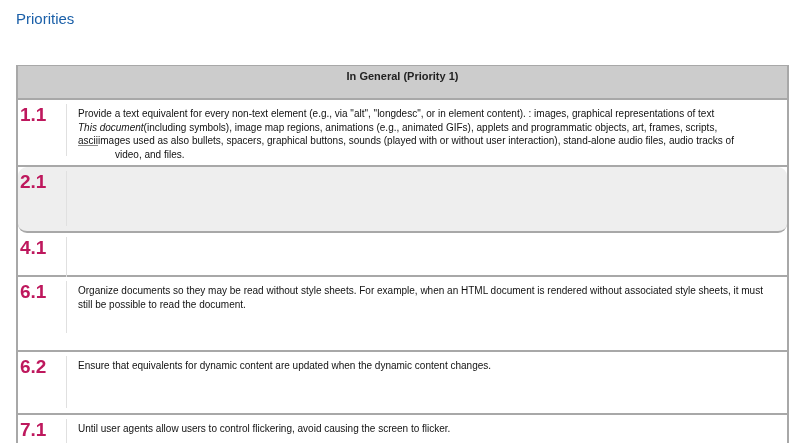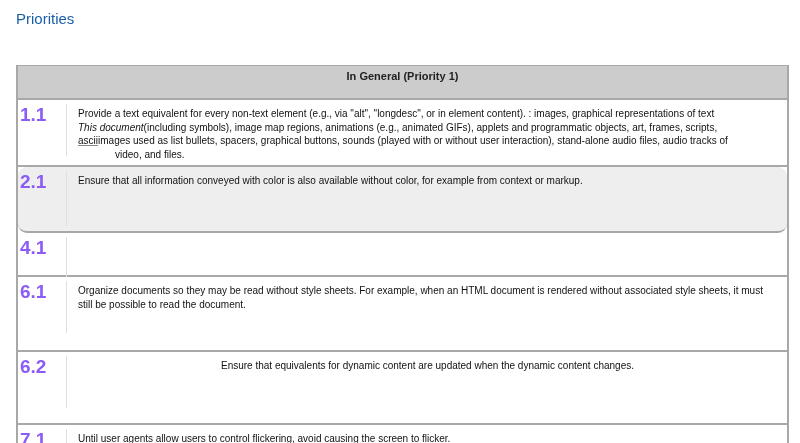--- a/index.html
+++ b/index.html
@@ -35,21 +35,21 @@
     }
     .row {
       position: relative;
       border-bottom: 2px solid #a8a8a8;
       background: #ffffff;
     }
     .row.alt { background: #eeeeee; }
     .num {
       position: absolute; left: 2px; top: 4px;
       font-size: 19px; font-weight: bold;
-      color: #8b5cf6;
+      color: #be185d;
       font-family: "Liberation Sans", sans-serif;
     }
     .divider {
       position: absolute; left: 48px; top: 4px;
       width: 1px; background: #e0e0e0;
     }
     .text {
       position: absolute; left: 60px; right: 10px; top: 7px;
       font-size: 10px; line-height: 13.5px;
       color: #111;
@@ -65,43 +65,42 @@
 
 <div class="table">
   <div class="thead">In General (Priority 1)</div>
 
   <div class="row" style="height:67px;">
     <div class="num">1.1</div>
     <div class="divider" style="height:52px;"></div>
     <div class="text">
       <div>Provide a text equivalent for every non-text element (e.g., via "alt", "longdesc", or in element content). : images, graphical representations of text</div>
       <div><i>This document</i><span>(including symbols), image map regions, animations (e.g., animated GIFs), applets and programmatic objects, art, frames, scripts,</span></div>
-      <div><span class="u">ascii</span><span>images used as list bullets, spacers, graphical buttons, sounds (played with or without user interaction), stand-alone audio files, audio tracks of</span></div>
+      <div><span class="u">ascii</span><span>images used as also bullets, spacers, graphical buttons, sounds (played with or without user interaction), stand-alone audio files, audio tracks of</span></div>
       <div style="padding-left:37px;">video, and files.</div>
     </div>
   </div>
 
   <div class="row alt" style="height:66px;border-radius:9px;">
     <div class="num">2.1</div>
     <div class="divider" style="height:55px;"></div>
-    <div class="text">Ensure that all information conveyed with color is also available without color, for example from context or markup.</div>
   </div>
 
   <div class="row" style="height:44px;">
     <div class="num">4.1</div>
     <div class="divider" style="height:52px;"></div>
   </div>
 
   <div class="row" style="height:75px;">
     <div class="num">6.1</div>
     <div class="divider" style="height:52px;"></div>
     <div class="text"> Organize documents so they may be read without style sheets. For example, when an HTML document is rendered without associated style sheets, it must still be possible to read the document.</div>
   </div>
 
-  <div class="row" style="height:73px;text-align:center;">
+  <div class="row" style="height:63px;">
     <div class="num">6.2</div>
     <div class="divider" style="height:52px;"></div>
     <div class="text">Ensure that equivalents for dynamic content are updated when the dynamic content changes.</div>
   </div>
 
   <div class="row" style="height:40px; border-bottom:none;">
     <div class="num">7.1</div>
     <div class="divider" style="height:36px;"></div>
     <div class="text">Until user agents allow users to control flickering, avoid causing the screen to flicker.</div>
   </div>

